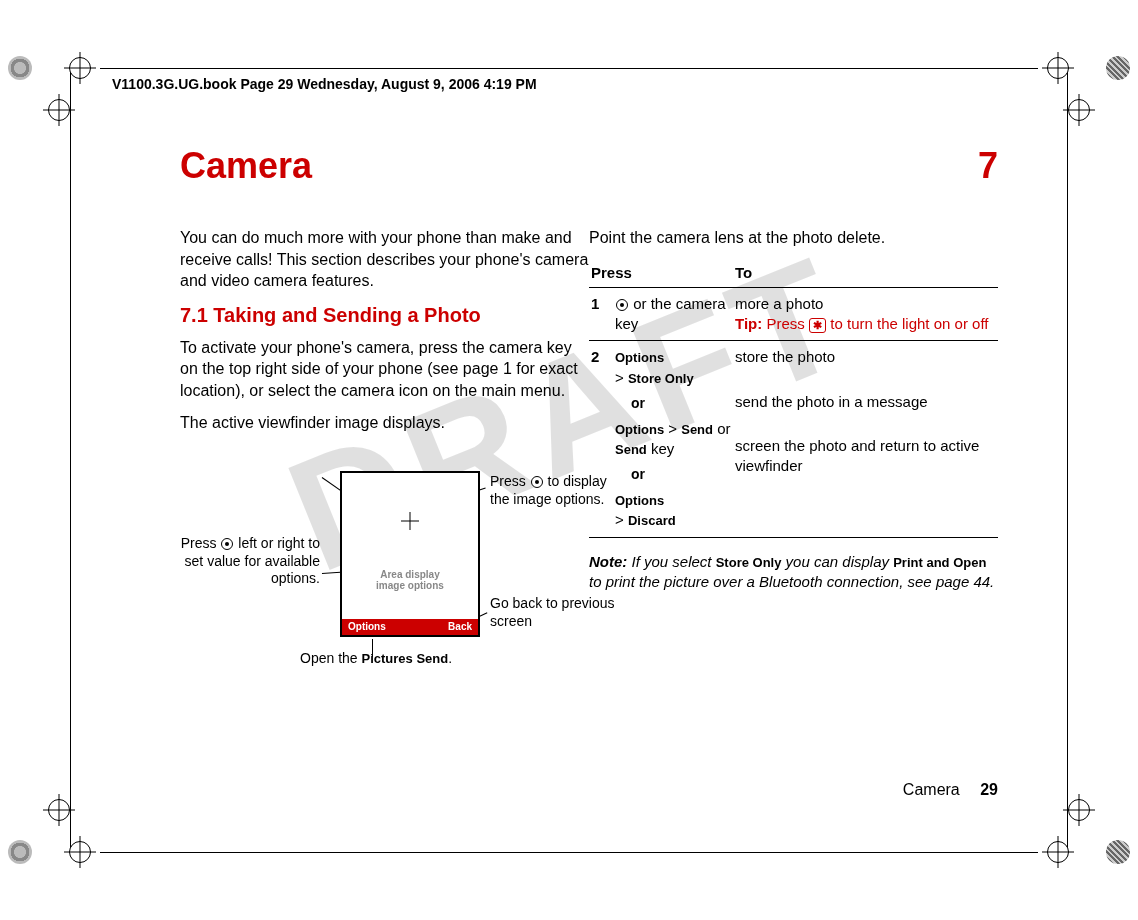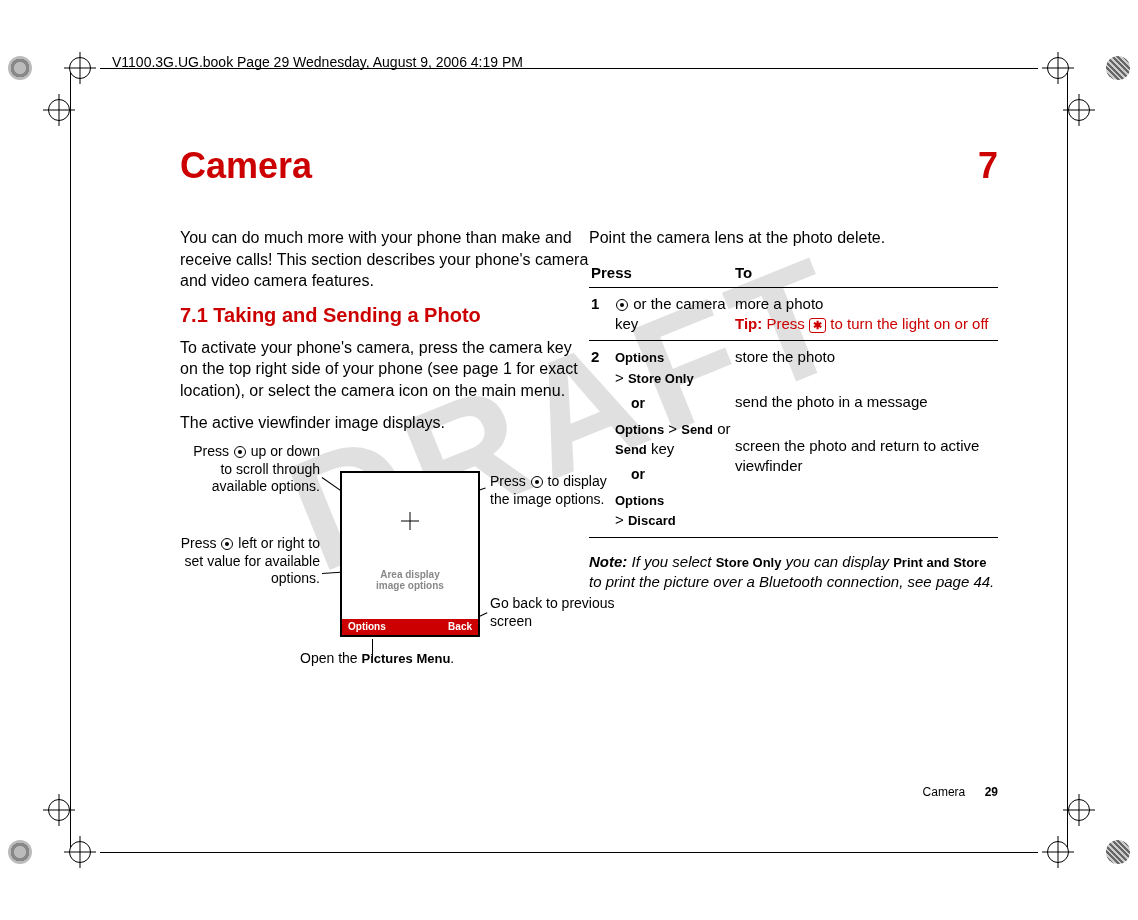--- a/index.html
+++ b/index.html
@@ -47,22 +47,23 @@
     background: repeating-linear-gradient(45deg,#666 0 2px,#ccc 2px 4px);
   }
   .crop-line { flex:1; height:1px; background:#000; }
   .crop-circ { width:22px; height:22px; border:1px solid #000; border-radius:50%; position:relative; background:#fff; margin:0 -11px; z-index:2;}
   .crop-circ::before, .crop-circ::after { content:""; position:absolute; background:#000; }
   .crop-circ::before { left:50%; top:-6px; bottom:-6px; width:1px; transform:translateX(-50%);}
   .crop-circ::after { top:50%; left:-6px; right:-6px; height:1px; transform:translateY(-50%);}
 
   .header-path {
     position:absolute;
-    top:54px; left:112px;
+    top:76px; left:112px;
     font-size:14px;
+    font-weight:bold;
   }
 
   .page {
     position:absolute;
     top:105px;
     left:70px; right:70px;
     bottom:105px;
     padding: 40px 70px 20px 70px;
     z-index:1;
     margin-left:40px;
@@ -218,21 +219,21 @@
     transform:translate(-50%,-50%);
   }
   .note { font-style:italic; margin-top:14px; font-size:15px;}
   .note .lead { font-weight:700; font-style:italic;}
   .note .menu { font-style:normal; }
 
   .footer {
     position:absolute;
     right:70px;
     bottom:16px;
-    font-size:12px;
+    font-size:16px;
   }
   .footer .pn { font-weight:700; margin-left:16px;}
 
   .sub-or { font-weight:700; padding-left:16px; display:block; margin:6px 0; font-size:14px;}
 </style>
 </head>
 <body>
 
 <div class="crop-row top">
   <div style="width:40px;display:flex;justify-content:center;">
@@ -294,23 +295,20 @@
   <div class="columns">
 
     <div class="col">
       <div class="intro para">You can do much more with your phone than make and receive calls! This section describes your phone's camera and video camera features.</div>
       <div class="h2">7.1 Taking and Sending a Photo</div>
       <div class="para">To activate your phone's camera, press the camera key on the top right side of your phone (see page 1 for exact location), or select the camera icon on the main menu.</div>
       <div class="para">The active viewfinder image displays.</div>
 
       <div class="diagram-wrap">
 
-        <div class="callout right-align" style="top:0;left:0;">
-          <span>Press </span><span class="nav-icon"></span><span> up or down to scroll through available options.</span>
-        </div>
         <div class="callout left-align" style="top:30px;">
           <span>Press </span><span class="nav-icon"></span><span> to display the image options.</span>
         </div>
 
         <div class="callout right-align" style="top:92px;left:0;">
           <span>Press </span><span class="nav-icon"></span><span> left or right to set value for available options.</span>
         </div>
         <div class="callout left-align" style="top:152px;">Go back to previous screen</div>
 
         <div class="dline" style="left:142px;top:34px;width:40px;transform:rotate(35deg);transform-origin:left center;"></div>
@@ -327,21 +325,21 @@
             <div>Area display</div>
             <div>image options</div>
           </div>
           <div class="softbar">
             <span>Options</span>
             <span>Back</span>
           </div>
         </div>
 
         <div class="open-caption">
-          <span>Open the </span><span class="menu">Pictures Menu</span><span>.</span>
+          <span>Open the </span><span class="menu">Pictures Send</span><span>.</span>
         </div>
       </div>
     </div>
 
     <div class="col">
       <div class="para">Point the camera lens at the photo delete.</div>
 
       <table class="tbl">
         <tbody>
             <tr>
@@ -382,21 +380,21 @@
             <div style="height:24px;"></div>
             <div>send the photo in a message</div>
             <div style="height:24px;"></div>
             <div>screen the photo and return to active viewfinder</div>
           </td>
         </tr>
       </tbody>
         </table>
 
       <div class="note">
-        <span class="lead">Note:</span><span> If you select </span><span class="menu">Store Only</span><span> you can display </span><span class="menu">Print and Store</span><span> to print the picture over a Bluetooth connection, see page 44.</span>
+        <span class="lead">Note:</span><span> If you select </span><span class="menu">Store Only</span><span> you can display </span><span class="menu">Print and Open</span><span> to print the picture over a Bluetooth connection, see page 44.</span>
       </div>
     </div>
   </div>
 
   <div class="footer">
     <span>Camera</span>
     <span class="pn">29</span>
   </div>
 </div>
 

